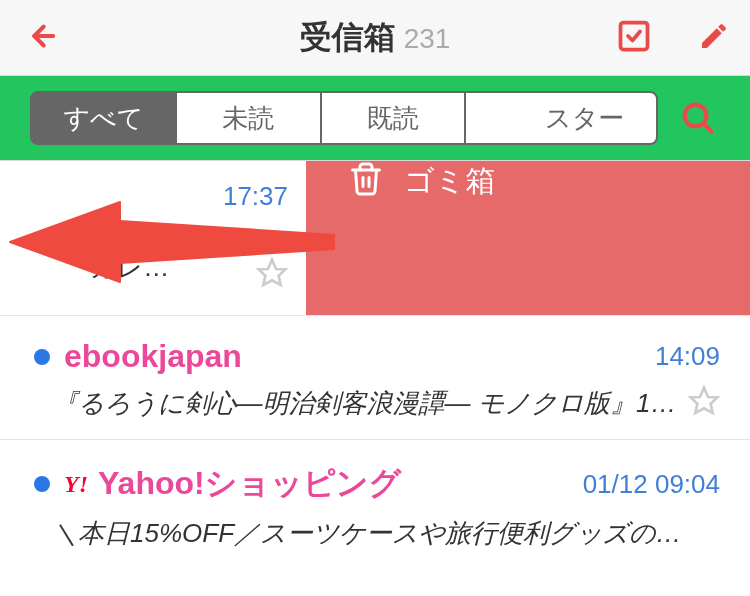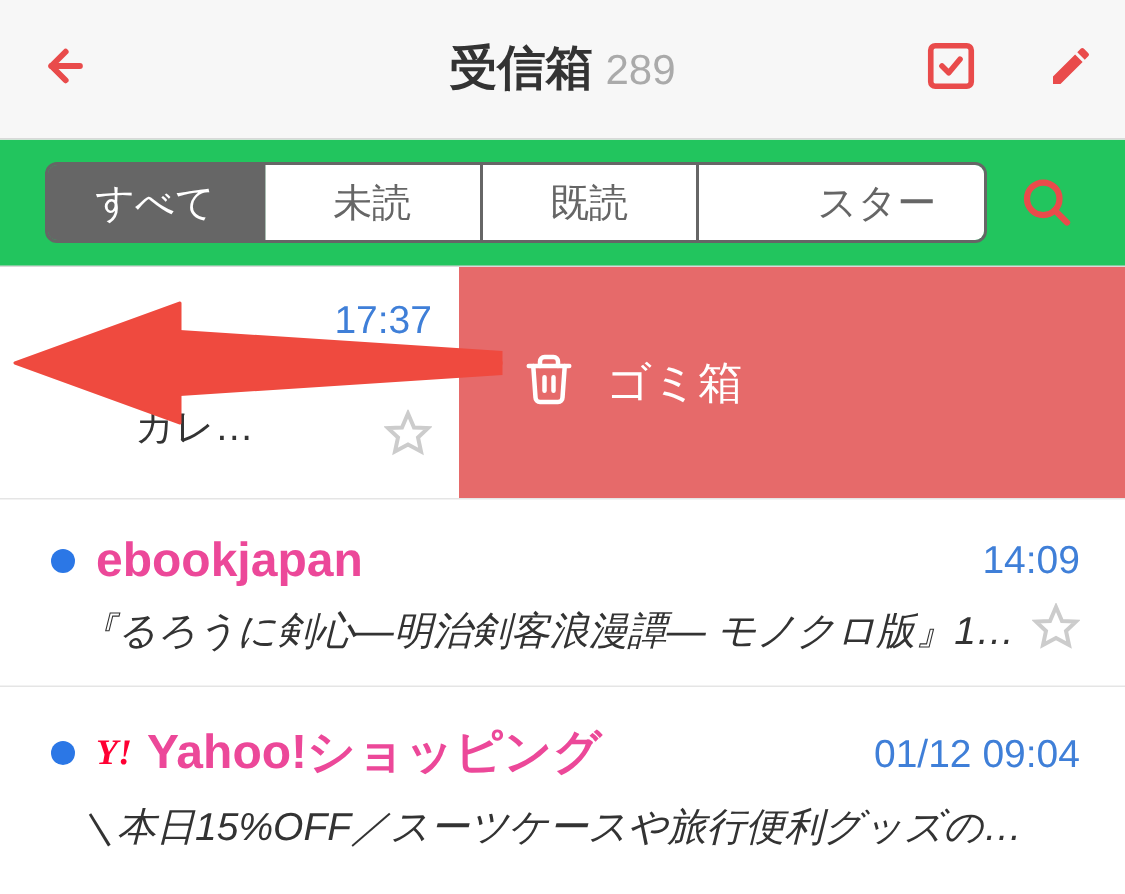--- a/index.html
+++ b/index.html
@@ -1,19 +1,19 @@
 <!DOCTYPE html>
 <html><head>
 <meta charset="utf-8">
 <style>
   * { box-sizing: border-box; margin: 0; padding: 0; }
   html, body { width: 750px; height: 596px; font-family: -apple-system, "Hiragino Sans", sans-serif; background: #fff; overflow: hidden; }
   
   .header {
-    height: 93px;
+    height: 76px;
     background: #f7f7f7;
     border-bottom: 1px solid #d9d9d9;
     display: flex;
     align-items: center;
     padding: 0 20px;
     position: relative;
   }
   .back-arrow { color: #e94b4b; }
   .header-title-wrap {
     position: absolute;
@@ -135,21 +135,21 @@
   }
   .swiped-left .swiped-star {
     position: absolute;
     bottom: 22px;
     right: 18px;
   }
   .swiped-right {
     flex: 1;
     background: #e66a6a;
     display: flex;
-    align-items: center;
+    align-items: flex-start;
     padding-left: 42px;
     gap: 20px;
   }
   .trash-icon { color: #fff; }
   .trash-label { color: #fff; font-size: 30px; }
 
   .arrow-overlay {
     position: absolute;
     top: 172px;
     left: 0;
@@ -164,21 +164,21 @@
 
 <div class="header">
   <div class="back-arrow">
     <svg width="38" height="38" viewBox="0 0 24 24" fill="none" stroke="currentColor" stroke-width="2.5" stroke-linecap="round" stroke-linejoin="round">
         <polyline points="15 18 9 12 15 6"></polyline>
         <line x1="9" y1="12" x2="21" y2="12"></line>
       </svg>
   </div>
   <div class="header-title-wrap">
     <span class="header-title">受信箱</span>
-    <span class="header-count">289</span>
+    <span class="header-count">231</span>
   </div>
   <div class="header-actions">
     <div class="checkbox-icon">
       <svg width="36" height="36" viewBox="0 0 24 24" fill="none" stroke="currentColor" stroke-width="2.5">
           <rect x="3" y="3" width="18" height="18" rx="2"></rect>
           <polyline points="8 12 11 15 16 9" stroke-linecap="round" stroke-linejoin="round"></polyline>
         </svg>
     </div>
     <div class="pencil-icon">
       <svg width="32" height="32" viewBox="0 0 24 24" fill="currentColor">

